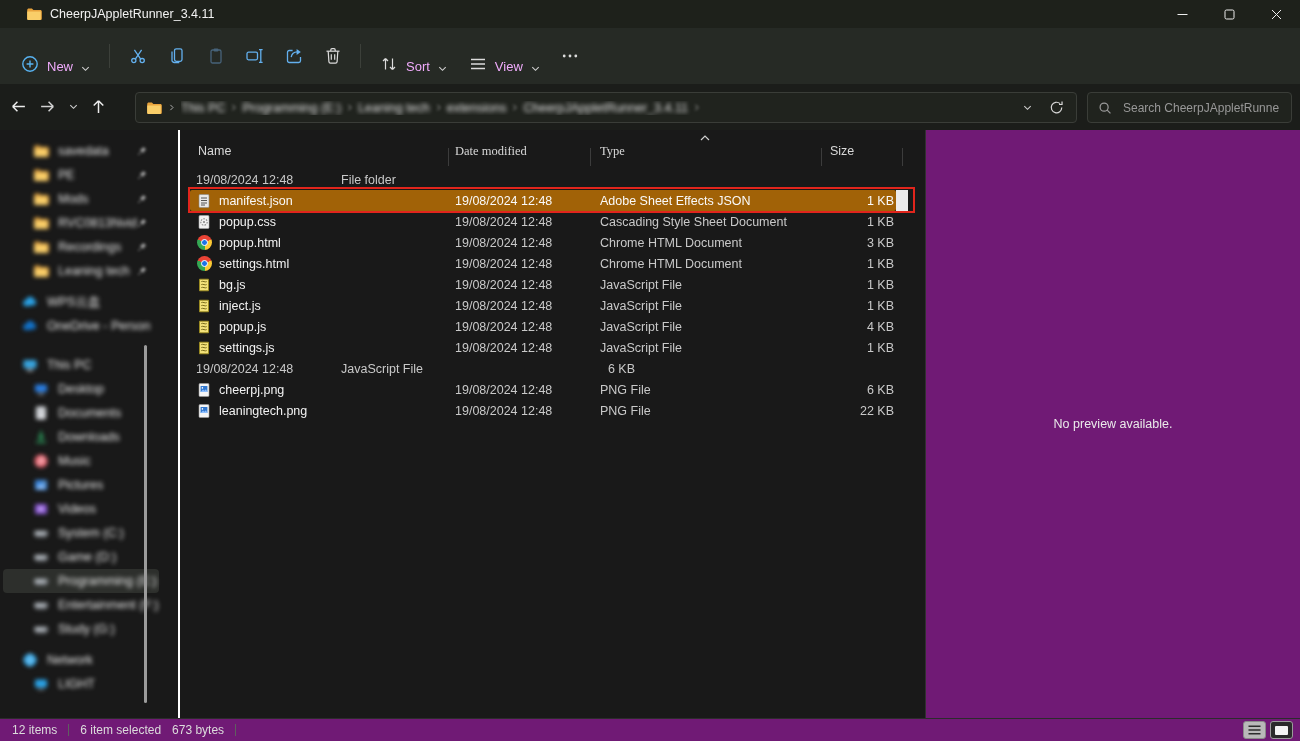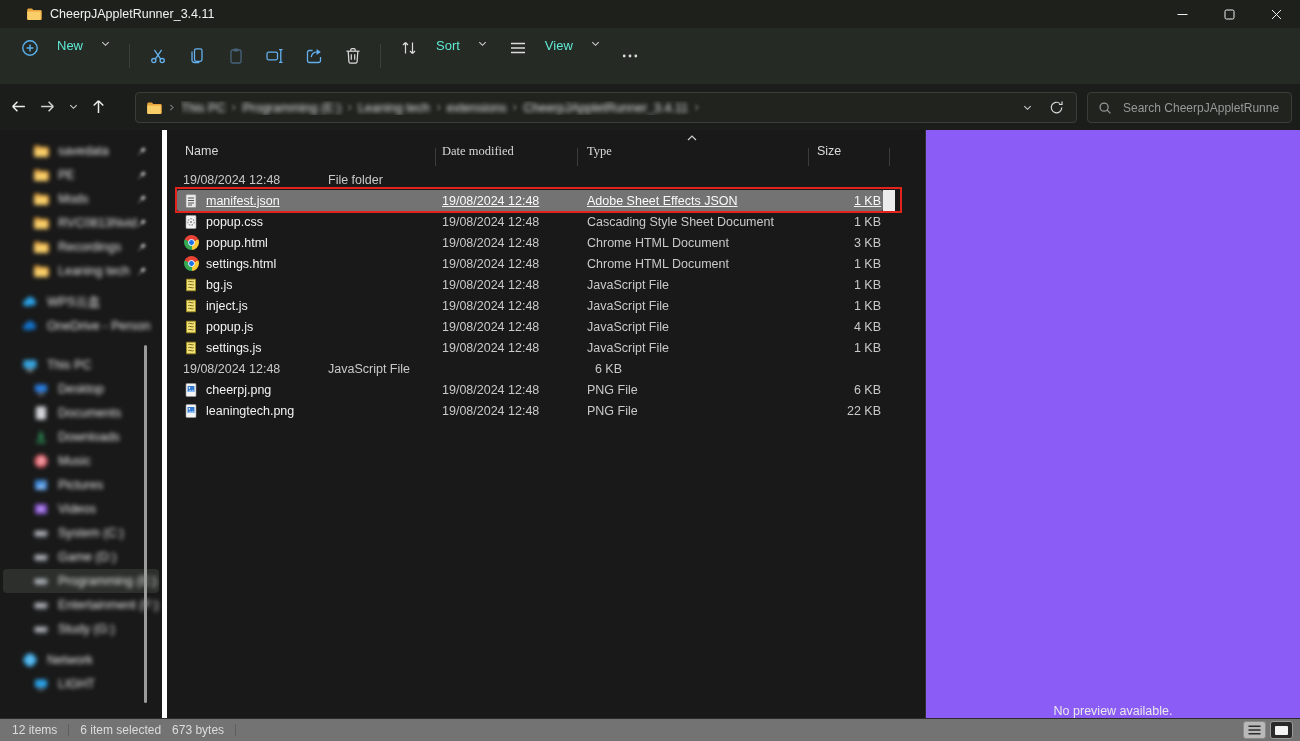--- a/index.html
+++ b/index.html
@@ -11,22 +11,22 @@
   .titlebar{position:absolute;top:0;left:0;right:0;height:28px;background:#1e211b;
     display:flex;align-items:center;padding-left:26px;}
   .tb-folder{display:flex;margin-right:8px;}
   .title-text{font-size:12.5px;color:#f2f2f2;}
   .win-controls{position:absolute;right:0;top:0;height:28px;display:flex;}
   .win-btn{width:47px;height:28px;display:flex;align-items:center;justify-content:center;}
 
   
   .commandbar{position:absolute;top:28px;left:0;right:0;height:56px;background:#262a25;
     display:flex;align-items:center;padding-left:10px;}
-  .label-btn{display:flex;align-items:flex-start;gap:17px;height:36px;padding:0 10px;border-radius:4px;
-    font-size:13px;color:#5eead4;cursor:default;}
+  .label-btn{display:flex;align-items:flex-end;gap:7px;height:36px;padding:0 10px;border-radius:4px;
+    font-size:13px;color:#f0abfc;cursor:default;}
   .icon-btn{width:39px;height:36px;display:flex;align-items:center;justify-content:center;border-radius:4px;}
   .cmd-divider{width:1px;height:24px;background:#3c403a;margin:0 8px;}
   .ic{display:flex;align-items:center;justify-content:center;}
 
   
   .navbar{position:absolute;top:84px;left:0;right:0;height:46px;background:#1b1d1a;}
   .nav-btns{position:absolute;left:4px;top:7px;display:flex;align-items:center;}
   .nav-btn{width:29px;height:30px;display:flex;align-items:center;justify-content:center;border-radius:4px;}
   .nav-btn.narrow{width:22px;}
   .addressbar{position:absolute;left:135px;top:8px;width:942px;height:31px;background:#20231e;
@@ -53,21 +53,21 @@
   .sb-item.selected{background:#2d2f2c;}
   .sb-item .inner{display:flex;align-items:center;gap:9px;filter:blur(2.1px);}
   .sb-item.lv1 .inner{padding-left:19px;}
   .sb-item.lv2 .inner{padding-left:30px;}
   .sb-ic{display:flex;width:16px;height:16px;align-items:center;justify-content:center;}
   .sb-label{font-size:12.5px;color:#e6e6e6;white-space:nowrap;}
   .sb-pin{position:absolute;right:12px;top:7px;display:flex;filter:blur(1.8px);}
   .sb-scroll{position:absolute;left:144px;top:215px;width:3px;height:358px;background:#9b9b9b;border-radius:2px;}
 
   
-  .filepane{position:absolute;left:162px;top:0;width:763px;bottom:0;border-left:5px solid #ffffff;}
+  .filepane{position:absolute;left:178px;top:0;width:763px;bottom:0;border-left:2px solid #ffffff;}
   .fp-header{position:absolute;left:0;right:0;top:14px;height:22px;}
   .fp-hrow{display:flex;margin-left:10px;width:706px;padding-left:6px;font-size:12.5px;color:#d8d8d8;}
   .hsep{position:absolute;top:4px;width:1px;height:18px;background:#3c3c3c;}
   .sort-caret{position:absolute;left:520px;top:-9px;display:flex;}
   .col-name{width:259px;padding-left:2px;}
   .col-date{width:145px;font-family:Liberation Serif, serif;}
   .col-type{width:230px;font-family:Liberation Serif, serif;}
   .col-size{width:64px;}
   .fp-rows{position:absolute;left:0;right:0;top:39px;}
   .frow{height:21px;display:flex;align-items:center;margin-left:10px;width:706px;padding-left:6px;
@@ -77,26 +77,26 @@
   .f-ic{display:flex;width:16px;height:16px;align-items:center;justify-content:center;flex:0 0 16px;}
   .c-date{width:145px;color:#c9c9c9;}
   .c-type{width:230px;color:#c9c9c9;}
   .c-size{width:64px;text-align:right;color:#c9c9c9;}
   .frow.selected .c-name,.frow.selected .c-date,.frow.selected .c-type,.frow.selected .c-size{color:#fafafa;}
   .sel-strip{position:absolute;left:716px;top:21px;width:12px;height:21px;background:#ececec;z-index:3;}
   .red-box{position:absolute;left:8px;top:18px;width:727px;height:26px;border:2px solid #e1251c;
     z-index:5;pointer-events:none;}
 
   
-  .preview{position:absolute;left:925px;right:0;top:0;bottom:0;background:#8b5cf6;
-    border-left:1px solid #313131;display:flex;align-items:flex-end;justify-content:center;}
+  .preview{position:absolute;left:925px;right:0;top:0;bottom:0;background:#701a75;
+    border-left:1px solid #313131;display:flex;align-items:center;justify-content:center;}
   .preview-msg{font-size:12.5px;color:#eaeaea;}
 
   
-  .statusbar{position:absolute;left:0;right:0;bottom:0;height:23px;background:#737373;
+  .statusbar{position:absolute;left:0;right:0;bottom:0;height:23px;background:#701a75;
     border-top:1px solid #2c2c2c;display:flex;align-items:center;padding-left:12px;gap:11px;
     font-size:12px;color:#dcdcdc;}
   .sb-div{width:1px;height:12px;background:#5f5f5f;}
   .status-right{position:absolute;right:7px;top:2px;display:flex;gap:4px;}
   .view-toggle{width:23px;height:18px;border-radius:3px;display:flex;align-items:center;justify-content:center;}
   .view-toggle.details{background:#b9b9b9;border:1px solid #8a8a8a;}
   .view-toggle.thumbs{border:1px solid #9a9a9a;background:#2a2a2a;}
   .vt-rect{width:13px;height:9px;background:#f4f4f4;border-radius:1px;}
 
   
@@ -670,21 +670,21 @@
         <div class="hsep" style="left:410px"></div>
         <div class="hsep" style="left:641px"></div>
         <div class="hsep" style="left:722px"></div>
       </div>
       <div class="fp-rows">
           <div class="frow">
             <span class="c-date">19/08/2024 12:48</span>
             <span class="c-type">File folder</span>
             <span class="c-size"></span>
           </div>
-          <div class="frow selected" style="background: #737373; text-decoration: underline;">
+          <div class="frow selected" style="background: #a16207;">
             <span class="c-name">
               <span class="f-ic">
                 <svg width="16" height="16" viewBox="0 0 16 16">
                   <rect x="3" y="1.5" width="10" height="13" rx="1" fill="#e9e9e9" stroke="#8a8a8a" stroke-width=".6"></rect>
                   <path d="M5 5h6M5 7.5h6M5 10h6M5 12h4" stroke="#555" stroke-width="1"></path>
                 </svg>
               </span>
               <span class="f-name">manifest.json</span>
             </span>
             <span class="c-date">19/08/2024 12:48</span>

